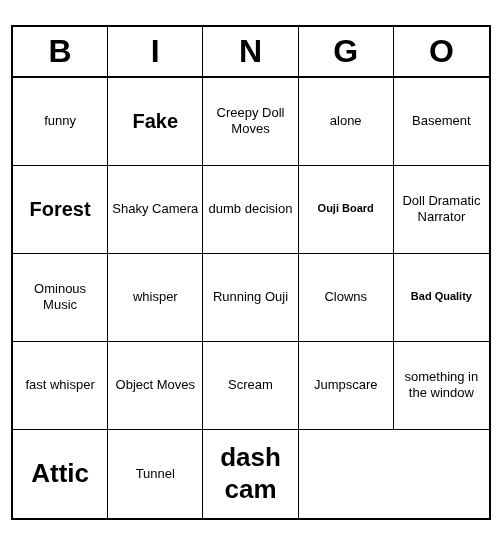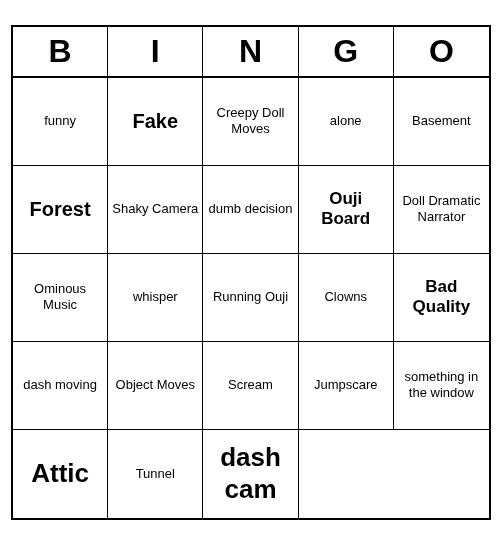--- a/index.html
+++ b/index.html
@@ -68,21 +68,21 @@
       border-bottom: none;
     }
 
     .bingo-cell.large-text {
       font-size: 20px;
       font-weight: bold;
       text-align: center;
     }
 
     .bingo-cell.medium-large-text {
-      font-size: 17px;
+      font-size: 11px;
       font-weight: bold;
     }
 
     .bingo-cell.xlarge-text {
       font-size: 26px;
       font-weight: bold;
     }
   </style>
 </head>
 <body>
@@ -104,21 +104,21 @@
       <div class="bingo-cell large-text">Forest</div>
       <div class="bingo-cell">Shaky Camera</div>
       <div class="bingo-cell">dumb decision</div>
       <div class="bingo-cell medium-large-text">Ouji Board</div>
       <div class="bingo-cell">Doll Dramatic Narrator</div>
       <div class="bingo-cell">Ominous Music</div>
       <div class="bingo-cell">whisper</div>
       <div class="bingo-cell">Running Ouji</div>
       <div class="bingo-cell">Clowns</div>
       <div class="bingo-cell medium-large-text">Bad Quality</div>
-      <div class="bingo-cell">dash moving</div>
+      <div class="bingo-cell">fast whisper</div>
       <div class="bingo-cell">Object Moves</div>
       <div class="bingo-cell">Scream</div>
       <div class="bingo-cell">Jumpscare</div>
       <div class="bingo-cell">something in the window</div>
       <div class="bingo-cell xlarge-text">Attic</div>
       <div class="bingo-cell">Tunnel</div>
       <div class="bingo-cell xlarge-text">dash cam</div>
     </div>
 </div>
 

